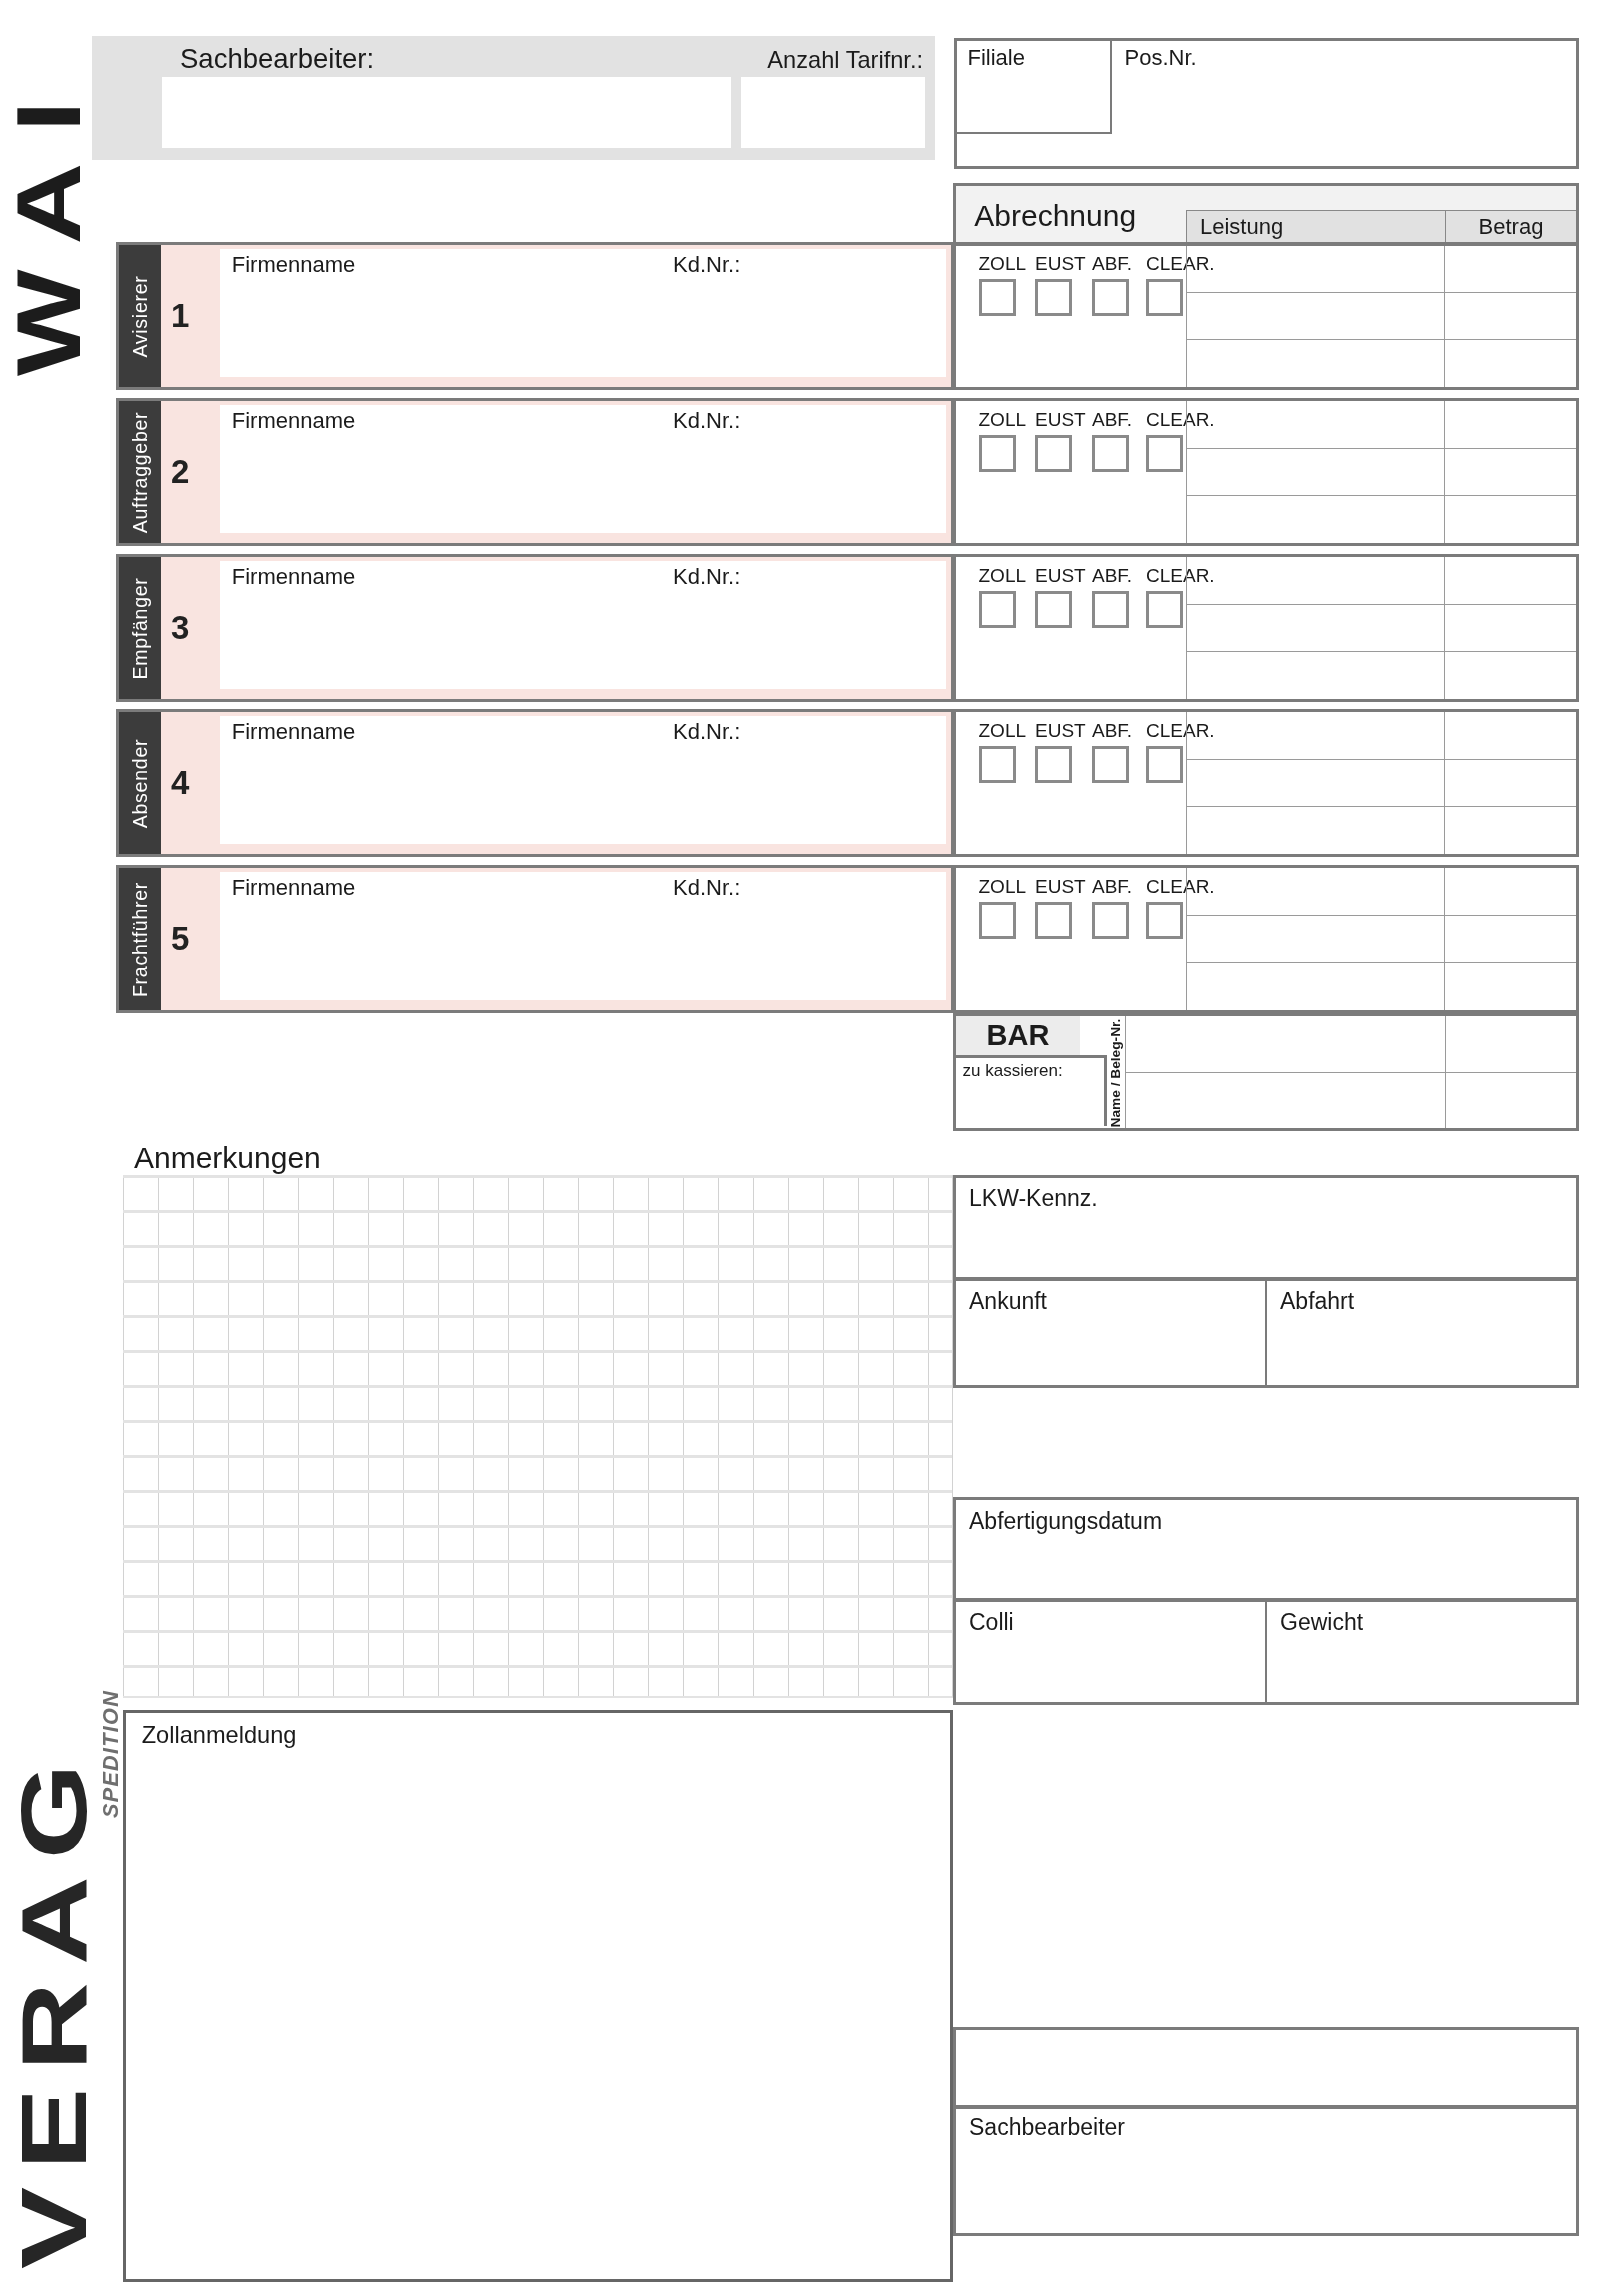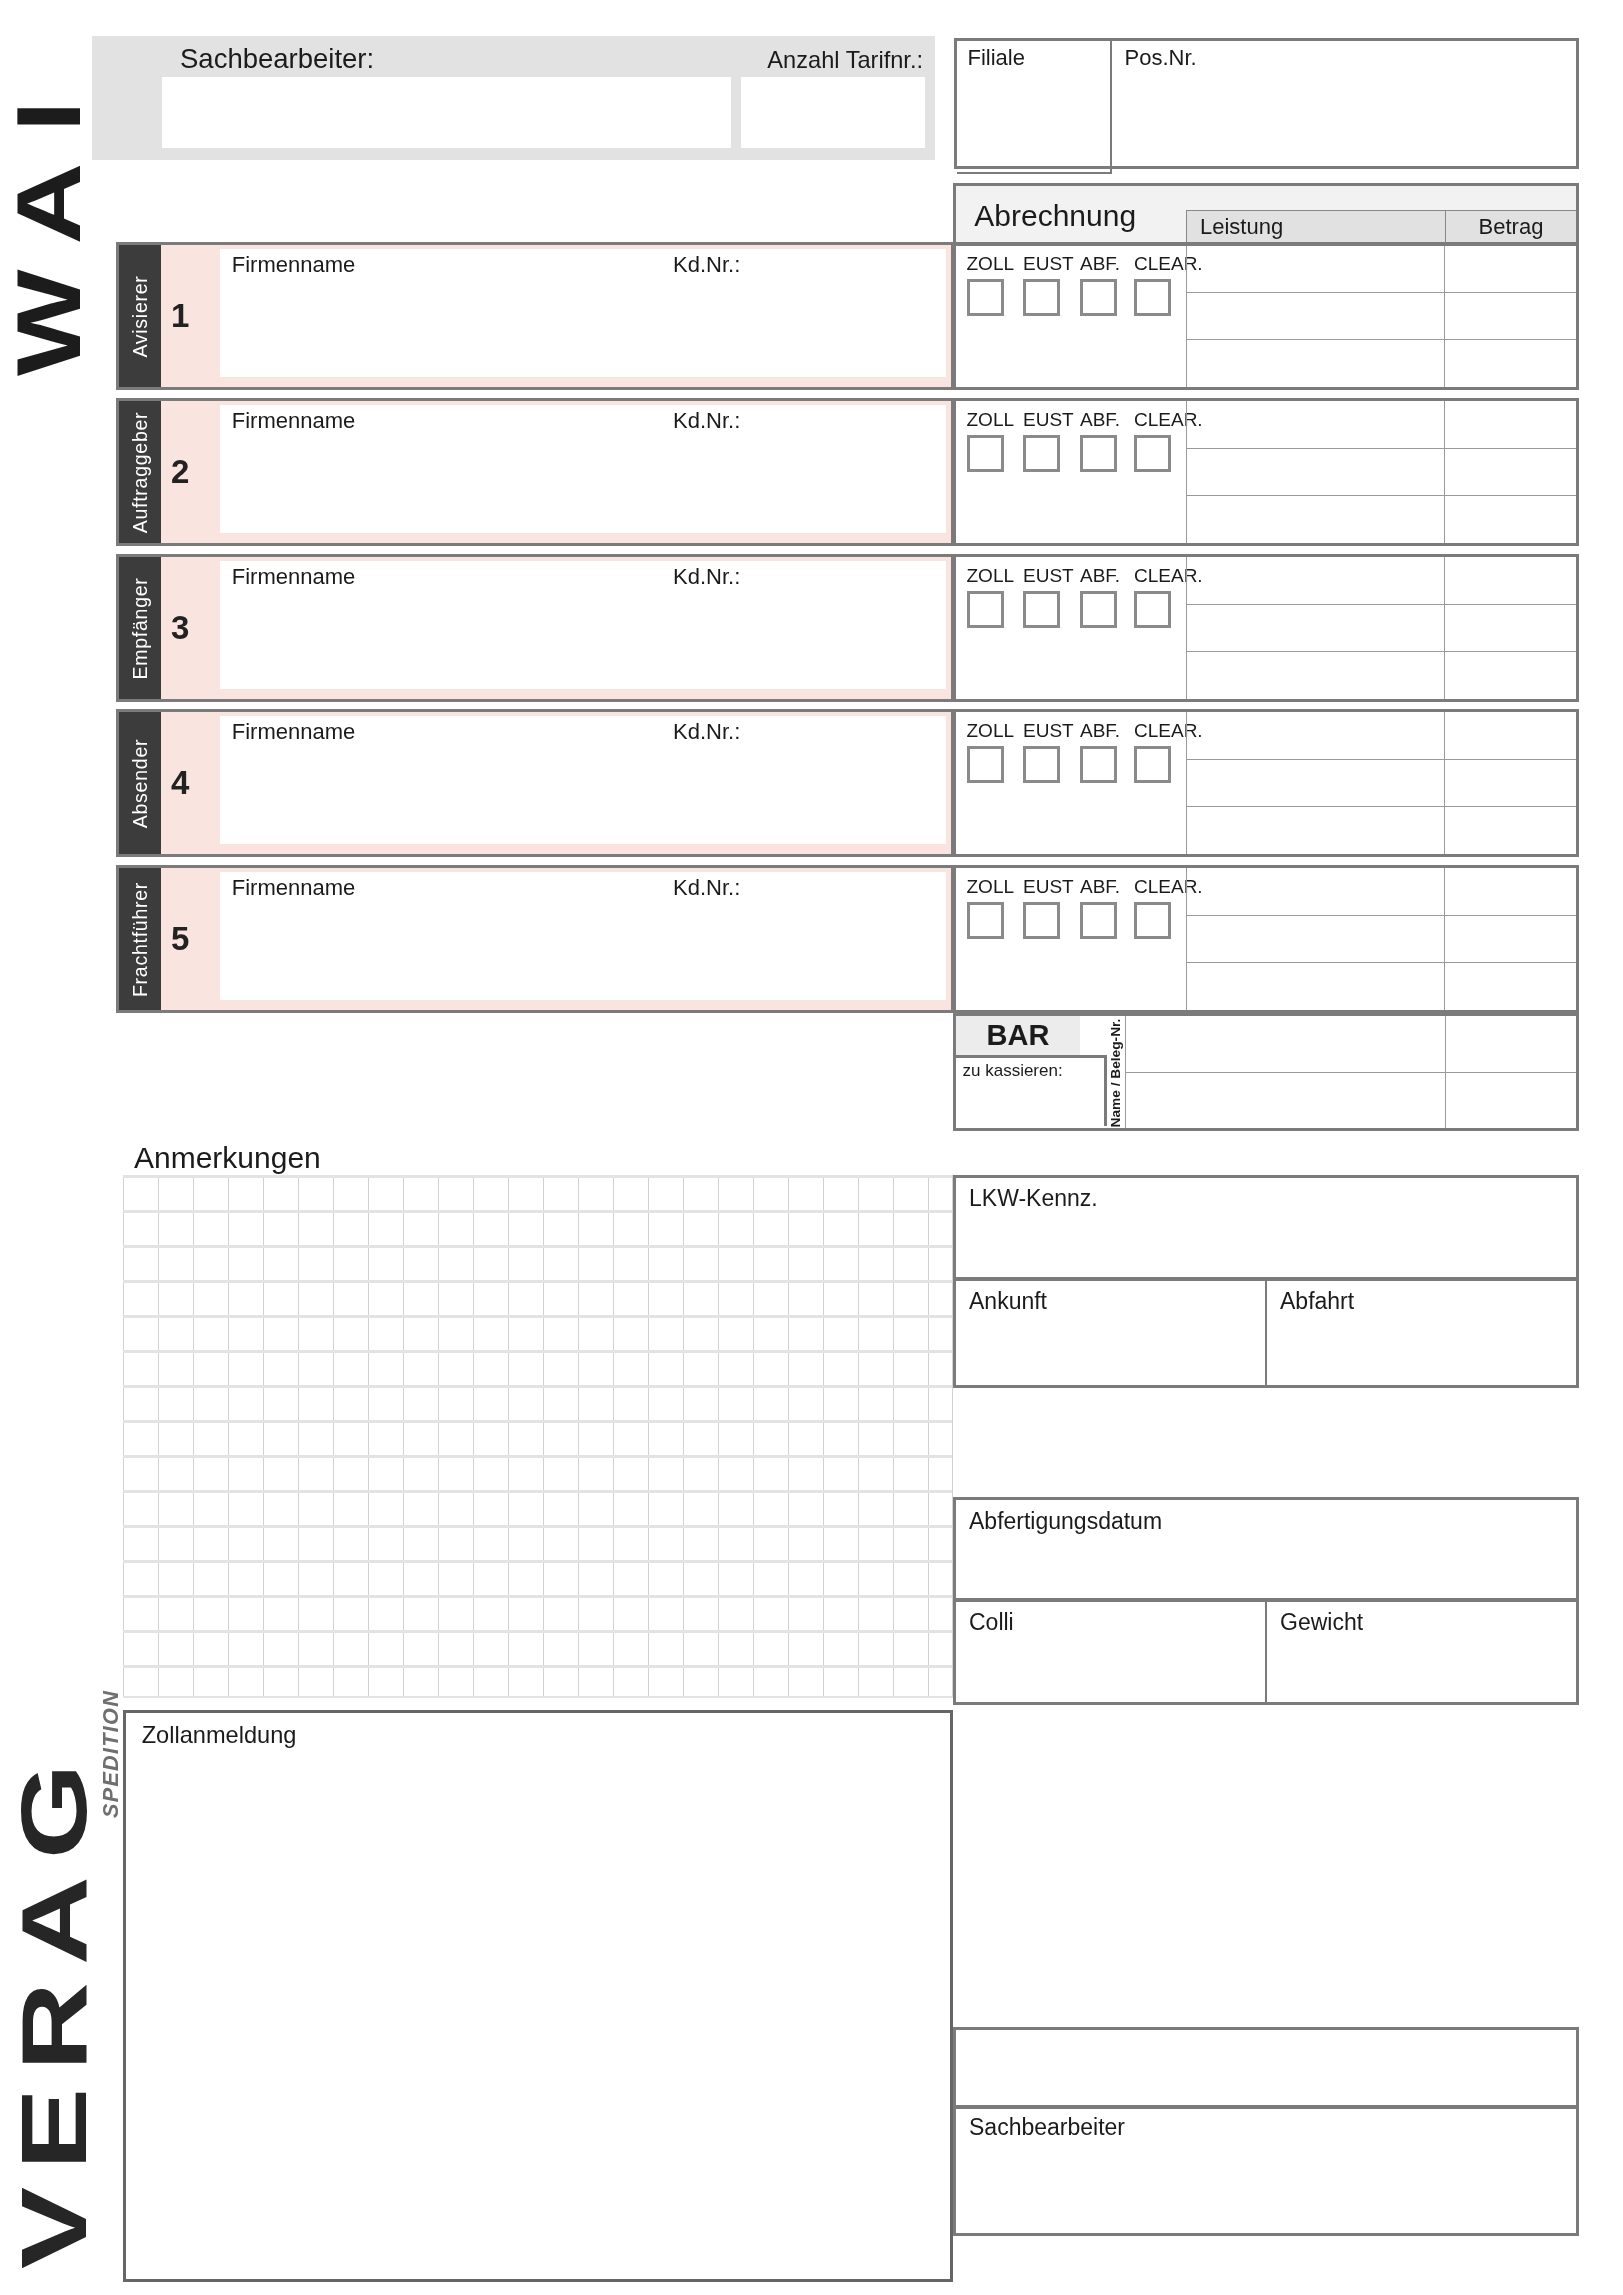--- a/index.html
+++ b/index.html
@@ -36,21 +36,21 @@
     font-size:21.6px;font-weight:bold;font-style:italic;letter-spacing:1.3px;color:#6f6f6f;line-height:30px;}
 
   
   #top-panel{left:92px;top:36px;width:843px;height:124px;background:var(--panel);}
   #abfertigungsart-label{left:180px;top:43px;font-size:27.5px;}
   #abfertigungsart-input{left:162px;top:77px;width:569px;height:71px;background:#fff;}
   #anzahl-label{left:720px;top:47px;width:203px;font-size:23.6px;text-align:right;}
   #anzahl-input{left:741px;top:77px;width:184px;height:71px;background:#fff;}
 
   #filiale-box{left:954px;top:38px;width:625px;height:131px;border:3.9px solid var(--bgray);background:#fff;}
-  #filiale-cell{left:0;top:0;width:155px;height:133px;border-right:2px solid var(--bgray);border-bottom:2.6px solid var(--bgray);}
+  #filiale-cell{left:0;top:0;width:155px;height:93px;border-right:2px solid var(--bgray);border-bottom:2.6px solid var(--bgray);}
   #filiale-label{left:10.5px;top:3.9px;}
   #posnr-cell{left:157px;top:0;right:0;bottom:0;}
   #posnr-label{left:10.5px;top:3.9px;}
 
   
   .party{position:absolute;left:116px;width:838px;height:148px;border:3.3px solid var(--bgray);background:var(--pink);}
   .party-strip{position:absolute;left:0;top:0;width:42px;height:100%;background:var(--strip);}
   .vrole{position:absolute;left:0;top:100%;width:141px;height:42px;transform:rotate(-90deg);transform-origin:0 0;
     color:#fff;font-size:19.6px;text-align:center;line-height:42px;letter-spacing:0.7px;white-space:nowrap;}
   .party-num{position:absolute;left:52px;top:50%;transform:translateY(-50%);font-size:33px;font-weight:bold;color:#222;}
@@ -59,21 +59,21 @@
   .lbl-kdnr{position:absolute;left:453px;top:3.3px;font-size:22px;}
 
   
   #abr-header{left:953px;top:183px;width:626px;height:63px;border:3.9px solid var(--bgray);border-bottom-width:4.6px;background:var(--hbg);z-index:3;}
   #abr-title{position:absolute;left:18.3px;top:13px;font-size:30px;}
   #abr-band{position:absolute;left:230px;right:0;bottom:0;height:32px;background:var(--band);border-top:0.7px solid #888;border-left:0.7px solid #888;}
   #band-leistung{position:absolute;left:13px;top:3.3px;font-size:22px;}
   #band-betrag{position:absolute;left:258px;right:0;top:0;bottom:0;border-left:0.7px solid #888;text-align:center;padding-top:3.3px;font-size:22px;}
 
   .abl{position:absolute;left:953px;width:626px;height:148px;border:3.9px solid var(--bgray);background:#fff;}
-  .cbz{position:absolute;left:0;top:0;width:230px;height:100%;}
+  .cbz{position:absolute;left:12px;top:0;width:230px;height:100%;}
   .cb{position:absolute;top:7.9px;display:flex;flex-direction:column;align-items:flex-start;}
   .cb:nth-child(1){left:10.5px;}
   .cb:nth-child(2){left:67px;}
   .cb:nth-child(3){left:124px;}
   .cb:nth-child(4){left:178px;}
   .cbl{font-size:19px;white-space:nowrap;}
   .cbbox{width:37px;height:37px;border:3.9px solid #8a8a8a;background:#fff;margin-top:4.6px;}
   .abl-rows{position:absolute;left:230px;top:0;right:0;bottom:0;border-left:1.3px solid var(--thin);display:flex;flex-direction:column;}
   .abl-row{flex:1;display:flex;border-bottom:1.3px solid var(--thin);}
   .abl-row:last-child{border-bottom:none;}

